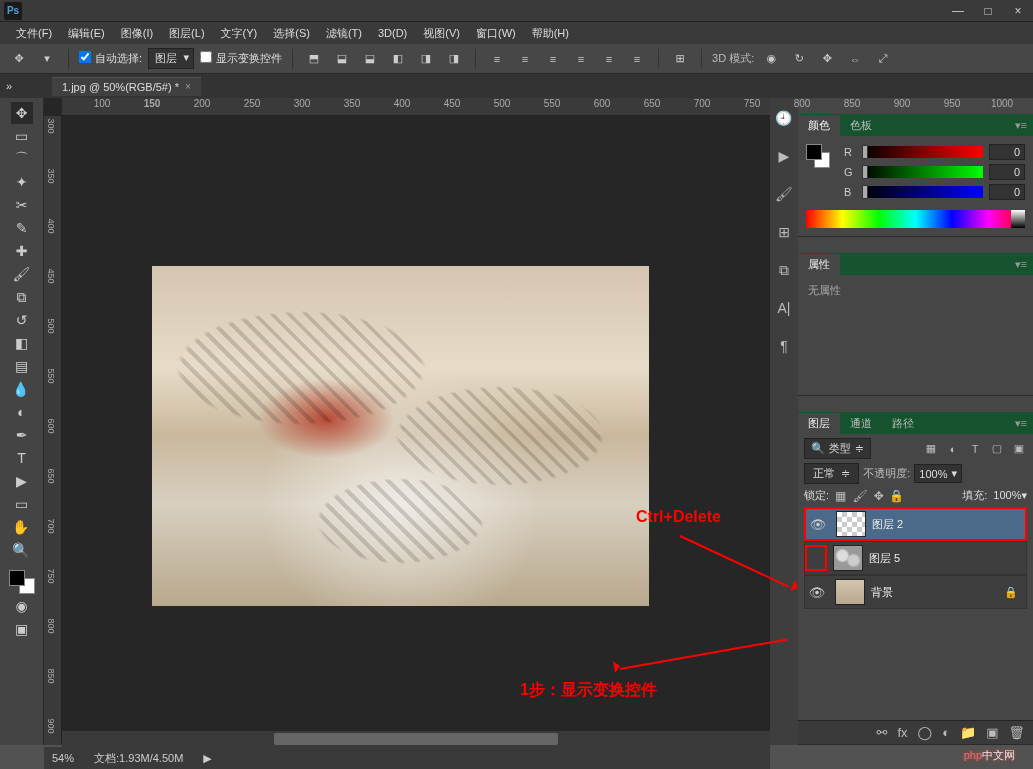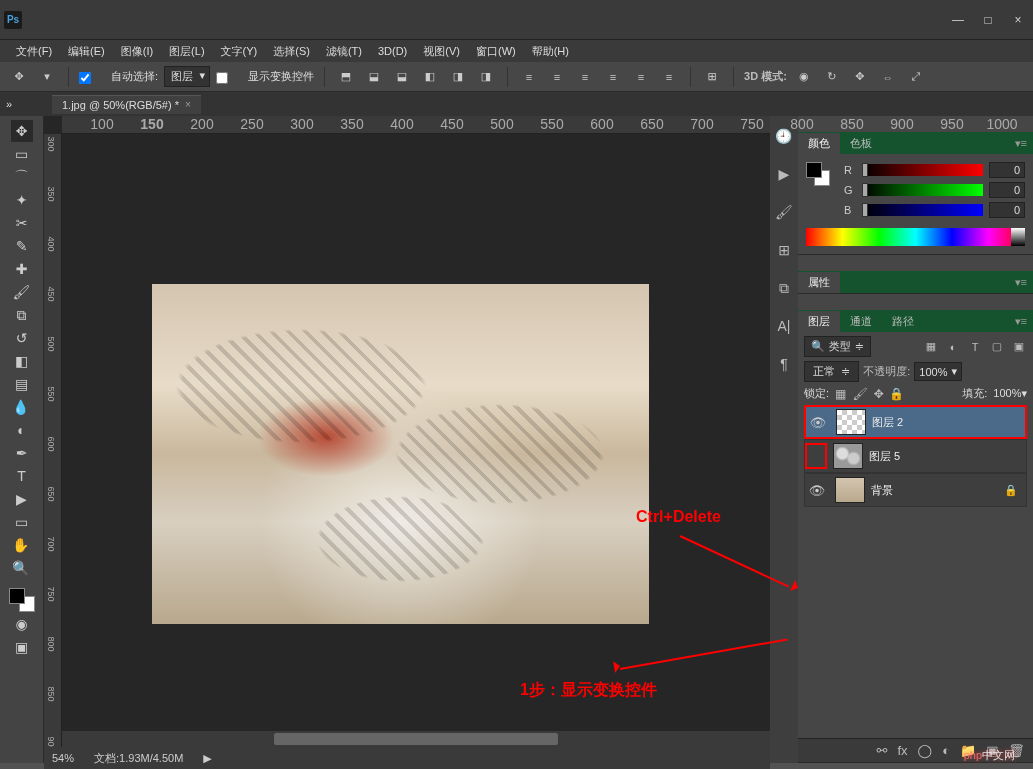--- a/index.html
+++ b/index.html
@@ -1,56 +1,56 @@
 <!DOCTYPE html>
 <html><head>
 <meta charset="utf-8">
 <style>
 * { margin:0; padding:0; box-sizing:border-box; font-family:"Microsoft YaHei",sans-serif; font-size:11px; }
 body { background:#525252; color:#ddd; width:1033px; height:769px; overflow:hidden; position:relative; }
 
 
-.title-bar { height:40px; background:#3a3a3a; display:flex; align-items:center; border-bottom:1px solid #222; }
+.title-bar { height:22px; background:#3a3a3a; display:flex; align-items:center; border-bottom:1px solid #222; }
 .ps-logo { width:18px; height:18px; margin-left:4px; background:#1a1a1a; color:#48a0dc; font-weight:bold; font-size:10px; display:flex; align-items:center; justify-content:center; border-radius:2px; }
 .win-controls { margin-left:auto; display:flex; }
 .win-btn { width:30px; height:20px; display:flex; align-items:center; justify-content:center; color:#ccc; font-size:12px; }
 
 
 .menu-bar { height:22px; background:#3a3a3a; display:flex; align-items:center; padding-left:8px; }
 .menu-item { padding:2px 8px; color:#ddd; cursor:default; }
 
 
 .opt-bar { height:30px; background:#474747; display:flex; align-items:center; padding:0 8px; border-bottom:1px solid #2a2a2a; gap:6px; position:relative; }
 .opt-bar .icon-btn { width:22px; height:22px; display:flex; align-items:center; justify-content:center; color:#ccc; }
 .opt-sep { width:1px; height:20px; background:#333; margin:0 4px; }
-.opt-check { display:flex; align-items:flex-end; gap:20px; }
+.opt-check { display:flex; align-items:flex-start; gap:4px; }
 .opt-check input { width:12px; height:12px; }
 .opt-select { background:#333; border:1px solid #222; padding:2px 16px 2px 6px; color:#ddd; position:relative; }
 .opt-select::after { content:"▾"; position:absolute; right:4px; }
-.opt-label { color:#bbb;font-weight:bold; }
+.opt-label { color:#bbb; }
 
 
 .doc-tabs { height:24px; background:#333; display:flex; align-items:center; padding-left:52px; }
 .doc-tab { background:#404040; padding:3px 10px; font-size:11px; color:#ddd; display:flex; align-items:center; gap:6px; border-top:1px solid #555; }
 .doc-tab .close { font-size:10px; color:#999; }
 .doc-tabs-left { position:absolute; left:6px; display:flex; gap:2px; }
 
 
 .main { display:flex; height:calc(100% - 98px - 24px); }
 .toolbox { width:44px; background:#444; border-right:1px solid #2a2a2a; display:flex; flex-direction:column; align-items:center; padding-top:4px; gap:1px; }
 .tool { width:22px; height:22px; display:flex; align-items:center; justify-content:center; color:#ccc; cursor:default; font-size:14px; }
 .tool.active { background:#2a2a2a; }
 .swatch-box { margin-top:6px; width:30px; height:26px; position:relative; }
 .swatch-fg { position:absolute; top:2px; left:2px; width:16px; height:16px; background:#000; border:1px solid #888; }
 .swatch-bg { position:absolute; bottom:0; right:2px; width:16px; height:16px; background:#fff; border:1px solid #888; }
 
 
 .canvas-wrap { flex:1; background:#262626; position:relative; display:flex; flex-direction:column; }
 .ruler-h { height:18px; background:#3a3a3a; border-bottom:1px solid #222; display:flex; position:relative; margin-left:18px; }
-.ruler-h .tick { position:absolute; top:0; font-size:14px; color:#aaa; transform:translateX(-50%); }
+.ruler-h .tick { position:absolute; top:0; font-size:10px; color:#aaa; transform:translateX(-50%); }
 .ruler-v { width:18px; background:#3a3a3a; border-right:1px solid #222; position:absolute; left:0; top:18px; bottom:0; }
 .ruler-v .tick { position:absolute; left:2px; font-size:9px; color:#aaa; writing-mode:vertical-rl; transform:translateY(-50%); }
 .canvas-inner { position:absolute; left:18px; right:0; top:18px; bottom:0; overflow:hidden; }
 .canvas-img { position:absolute; left:90px; top:150px; width:497px; height:340px;
   background:
     radial-gradient(ellipse at 35% 45%, rgba(180,60,40,0.9) 0%, transparent 15%),
     radial-gradient(ellipse at 50% 70%, rgba(255,255,255,0.6) 0%, transparent 40%),
     linear-gradient(180deg, #d4c5b0 0%, #e8dcc8 30%, #c9b89d 50%, #d8cfc0 70%, #b8a88d 100%),
     repeating-linear-gradient(90deg, rgba(139,110,80,0.4) 0 8px, transparent 8px 40px);
   background-blend-mode:normal,screen,normal,multiply;
@@ -336,20 +336,21 @@
         </div>
         <div class="spectrum"></div>
       </div>
     </div>
 
     <div class="panel">
       <div class="panel-tabs">
         <div class="panel-tab active">属性</div>
         <div class="panel-menu">▾≡</div>
       </div>
+      <div class="props-body">无属性</div>
     </div>
 
     <div class="panel" style="flex:1;display:flex;flex-direction:column;">
       <div class="panel-tabs">
         <div class="panel-tab active">图层</div>
         <div class="panel-tab">通道</div>
         <div class="panel-tab">路径</div>
         <div class="panel-menu">▾≡</div>
       </div>
       <div class="layers-body" style="flex:1;">

